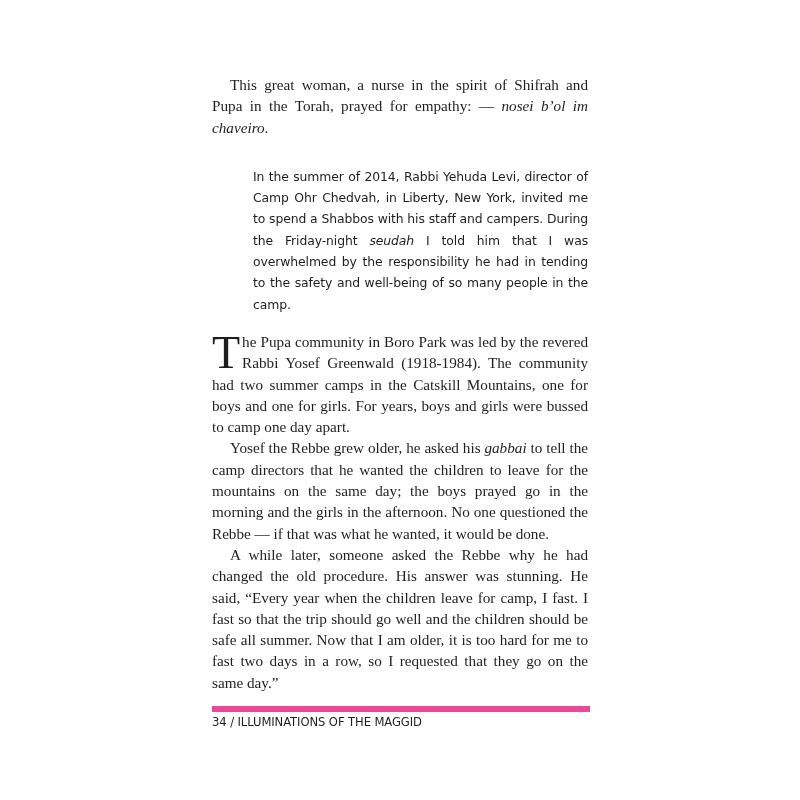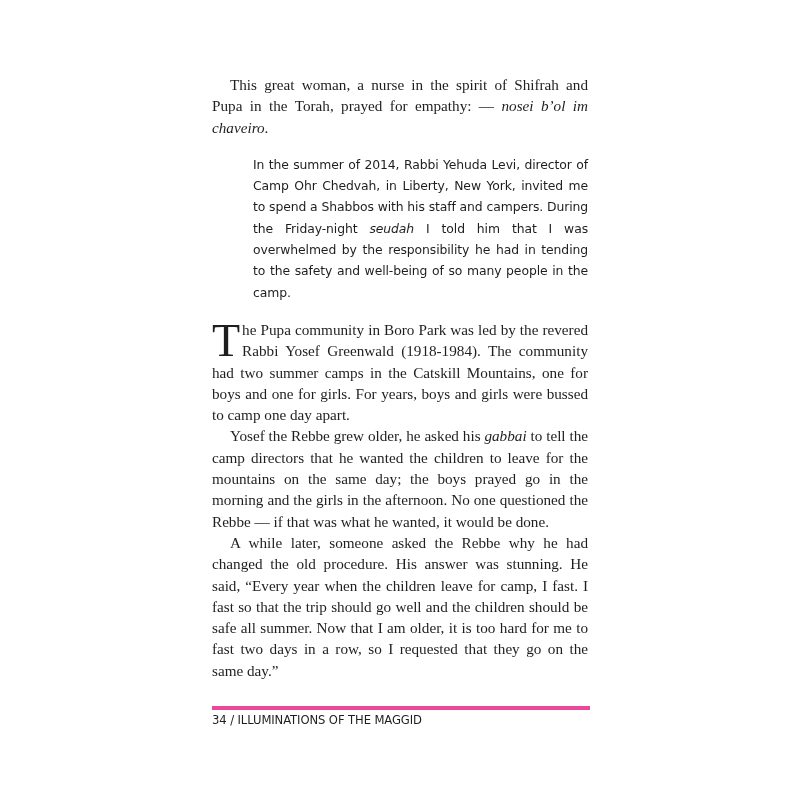--- a/index.html
+++ b/index.html
@@ -9,25 +9,25 @@
     .sans { font-family: "DejaVu Sans", "Liberation Sans", sans-serif; font-size: 12.4px; line-height: 21.3px; text-align: justify; letter-spacing: -0.1px; }
     p { margin: 0; }
     .indent { text-indent: 18px; }
     .hebrew-block { margin-left: 20px; margin-top: 21px; }
     .hebrew-block .line1 { font-family: "DejaVu Sans", sans-serif; font-size: 13px; text-align: left; }
     .hebrew { direction: rtl; unicode-bidi: embed; font-family: "DejaVu Sans", sans-serif; }
     .hebrew-block i { font-family: "DejaVu Sans", sans-serif; font-style: italic; }
     .hebrew-block .line2 { font-family: "DejaVu Sans", sans-serif; font-size: 13px; }
     .section-head { text-align: right; margin-top: 27px; font-family: "Liberation Serif", serif; font-style: italic; font-size: 19px; line-height: 24px; height: 24px; }
     .section-head .orn { font-style: normal; font-size: 13px; margin-right: 3px; vertical-align: 1px; }
-    .sans-block { margin-left: 41px; margin-top: 16px; width: 335px; }
+    .sans-block { margin-left: 41px; margin-top: 28px; width: 335px; }
     .story { margin-top: 16px; }
     .dropcap { float: left; font-family: "Liberation Serif", serif; font-size: 46px; line-height: 36px; margin: 4px 2px 0 0; padding: 0; height: 38px; }
     .story .first { text-indent: 0; }
-    .footer { position: absolute; left: 212px; top: 706px; width: 378px; border-top: 4px solid #ec4899; padding-top: 3px; font-family: "DejaVu Sans", sans-serif; font-size: 11.6px; letter-spacing: -0.1px; color: #1e1e1e; }
+    .footer { position: absolute; left: 212px; top: 706px; width: 378px; border-top: 6px solid #ec4899; padding-top: 3px; font-family: "DejaVu Sans", sans-serif; font-size: 11.6px; letter-spacing: -0.1px; color: #1e1e1e; }
   </style>
 </head>
 <body>
 
 <div class="page">
 
   <p class="serif indent"><span>This great woman, a nurse in the spirit of Shifrah and Pupa in the Torah, prayed for empathy: — </span><i>nosei b’ol im chaveiro</i><span>.</span></p>
 
 
 

